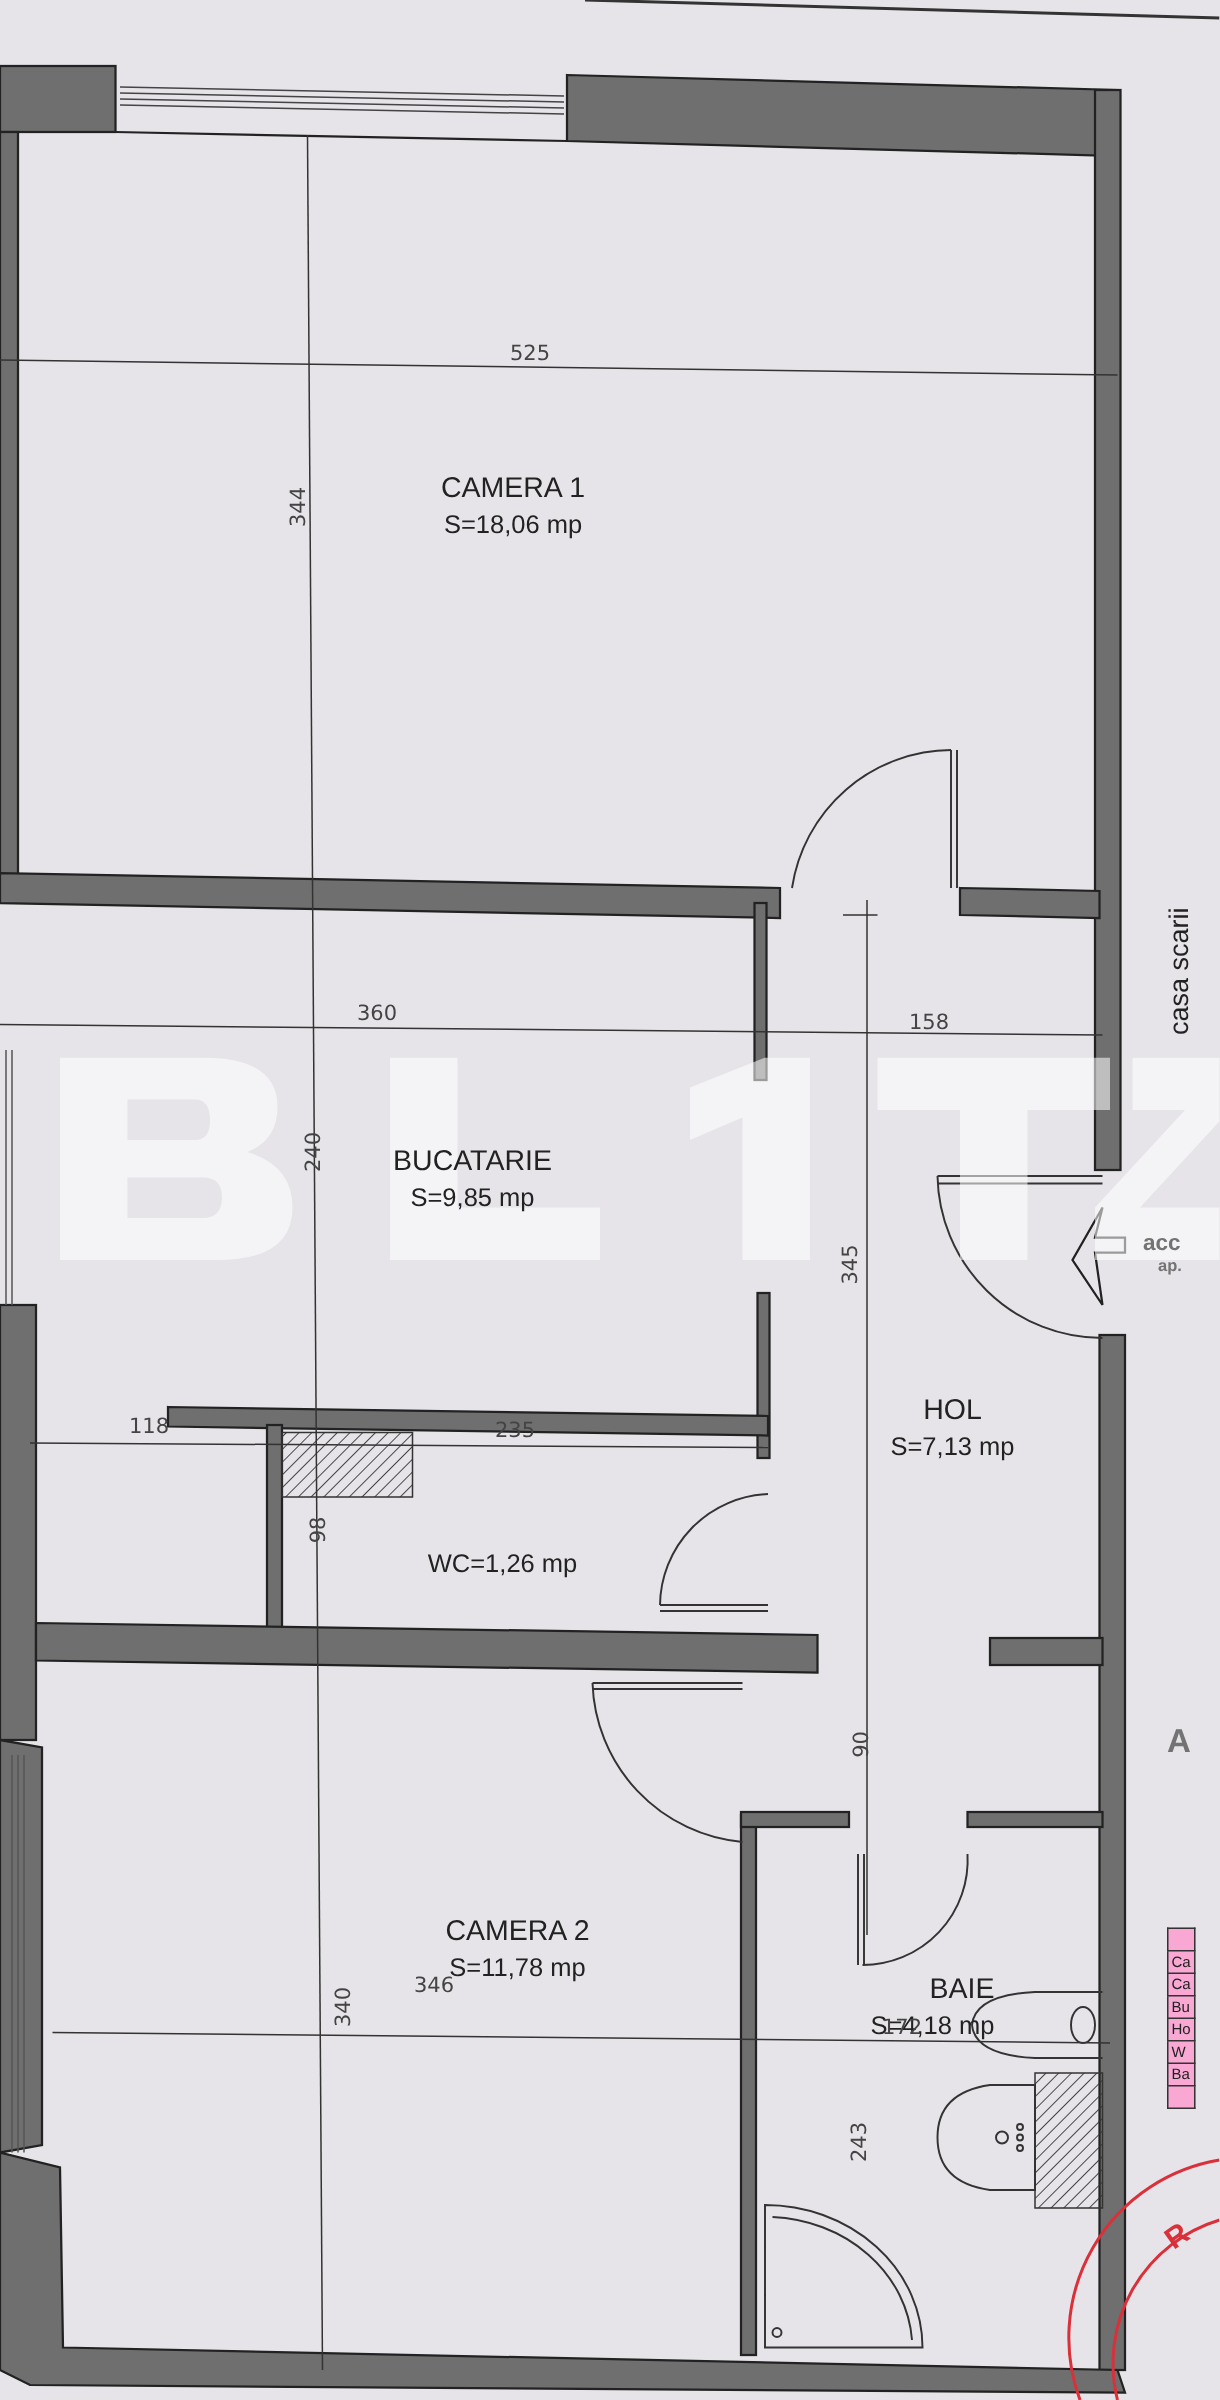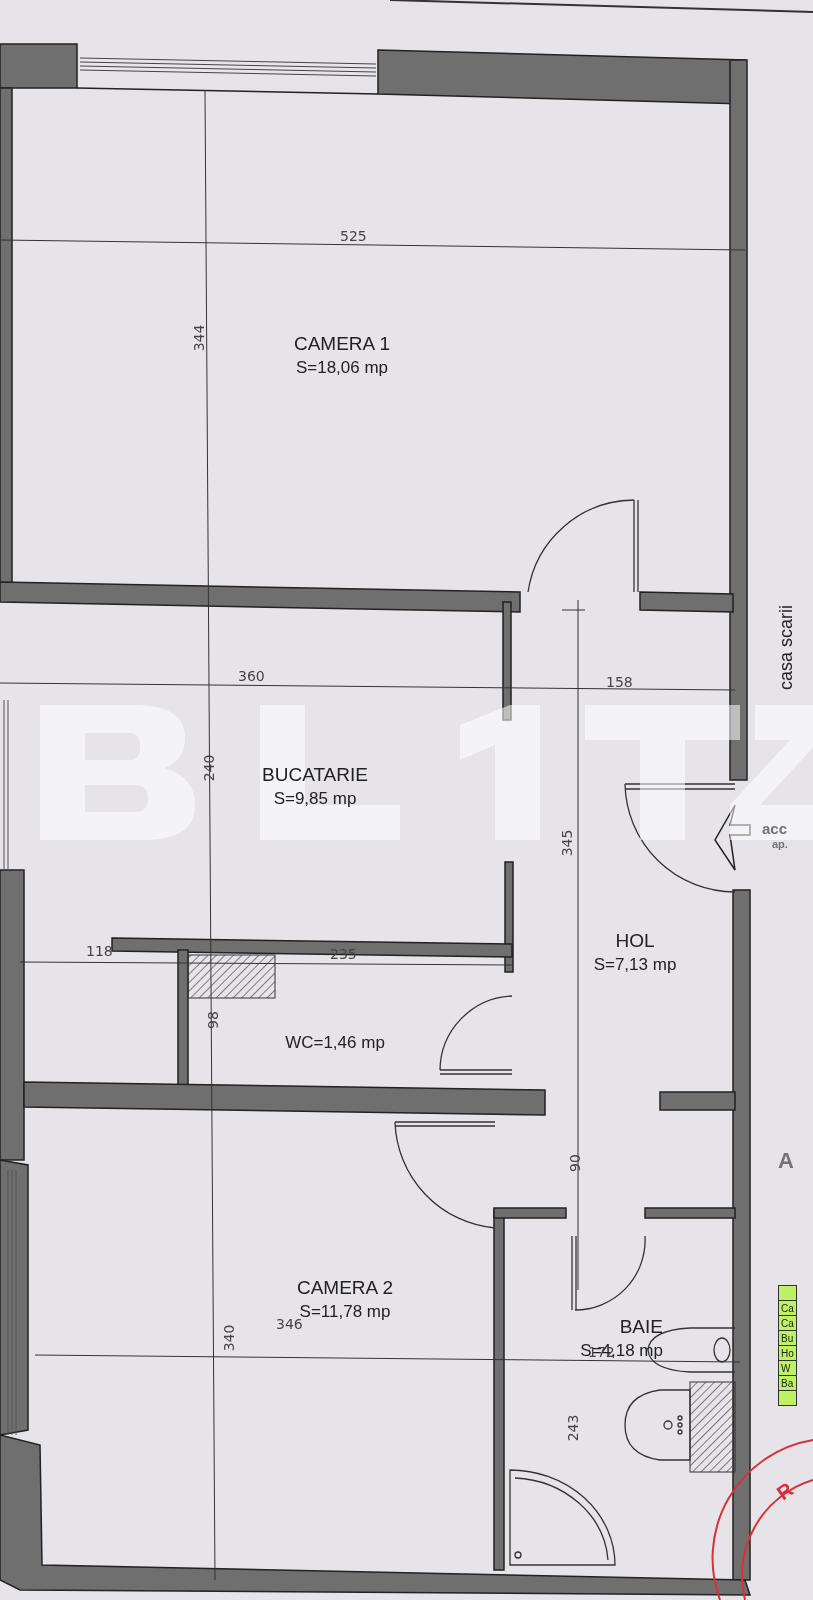--- a/index.html
+++ b/index.html
@@ -10,21 +10,21 @@
     }
     #plan { position: absolute; left: 0; top: 0; }
     .lbl { position: absolute; color: #222; text-align: center; white-space: nowrap; font-family: "Liberation Sans", sans-serif; }
     .room-name { font-size: 19px; line-height: 24px; }
     .room-area { font-size: 17px; line-height: 24px; }
     .dim { position: absolute; font-size: 14px; color: #444; font-family: "DejaVu Sans", sans-serif; white-space: nowrap; }
     .dim.v { transform: rotate(-90deg); transform-origin: center; }
     .side-note { position: absolute; font-size: 18px; color: #222; font-family: "Liberation Sans", sans-serif; transform: rotate(-90deg); transform-origin: left top; white-space: nowrap; }
     .watermark { position: absolute; left: 40px; top: 705px; width: 780px; height: 135px; pointer-events: none; }
     .entry { position: absolute; font-weight: bold; color: #737373; white-space: nowrap; }
-    .legend-table { position: absolute; left: 778px; top: 1285px; border: 1px solid #333; border-collapse: collapse; font-size: 10px; background: #bef264; }
+    .legend-table { position: absolute; left: 778px; top: 1285px; border: 1px solid #333; border-collapse: collapse; font-size: 10px; background: #f9a8d4; }
     .legend-table td { border: 1px solid #333; padding: 1px 2px; height: 12px; color: #222; }
   </style>
 </head>
 <body>
 
 <svg id="plan" width="813" height="1600" viewBox="0 0 813 1600" xmlns="http://www.w3.org/2000/svg">
 
   <path d="M390 0 L813 12" stroke="#333" stroke-width="2" fill="none"></path>
 
   <g fill="#6f6f6f" stroke="#222" stroke-width="1.5">
@@ -156,34 +156,34 @@
 <svg class="watermark" width="780" height="135" viewBox="0 0 780 135">
   <g fill="#ffffff" fill-opacity="0.55">
     <path d="M0 0 H95 Q145 0 145 33 Q145 55 125 63 Q155 72 155 100 Q155 135 105 135 H0 Z M45 28 V55 H90 Q100 55 100 42 Q100 28 90 28 Z M45 80 V107 H95 Q108 107 108 93 Q108 80 95 80 Z"></path>
     <path d="M220 0 H265 V100 H360 V135 H220 Z"></path>
     <path d="M420 20 L470 0 H500 V135 H455 V40 L420 55 Z"></path>
     <path d="M545 0 H700 V35 H645 V135 H600 V35 H545 Z"></path>
     <path d="M715 0 H780 V35 L720 100 H780 V135 H690 V100 L750 35 H715 Z"></path>
   </g>
 </svg>
 
-<div class="lbl" style="left:262px; top:332px; width:160px;text-align:center;">
+<div class="lbl" style="left:262px; top:314px; width:160px;text-align:center;">
   <div class="room-name">CAMERA 1</div>
   <div class="room-area">S=18,06 mp</div>
 </div>
 <div class="lbl" style="left:240px; top:763px; width:150px;">
   <div class="room-name">BUCATARIE</div>
   <div class="room-area">S=9,85 mp</div>
 </div>
 <div class="lbl" style="left:560px; top:912px; width:150px;margin-top:17px;">
   <div class="room-name">HOL</div>
   <div class="room-area">S=7,13 mp</div>
 </div>
 <div class="lbl" style="left:245px; top:1031px; width:180px;">
-  <div class="room-area">WC=1,46 mp</div>
+  <div class="room-area">WC=1,26 mp</div>
 </div>
 <div class="lbl" style="left:270px; top:1276px; width:150px;">
   <div class="room-name">CAMERA 2</div>
   <div class="room-area">S=11,78 mp</div>
 </div>
 <div class="lbl" style="left:523px; top:1315px; width:140px;text-align:right;">
   <div class="room-name">BAIE</div>
   <div class="room-area">S=4,18 mp</div>
 </div>
 

